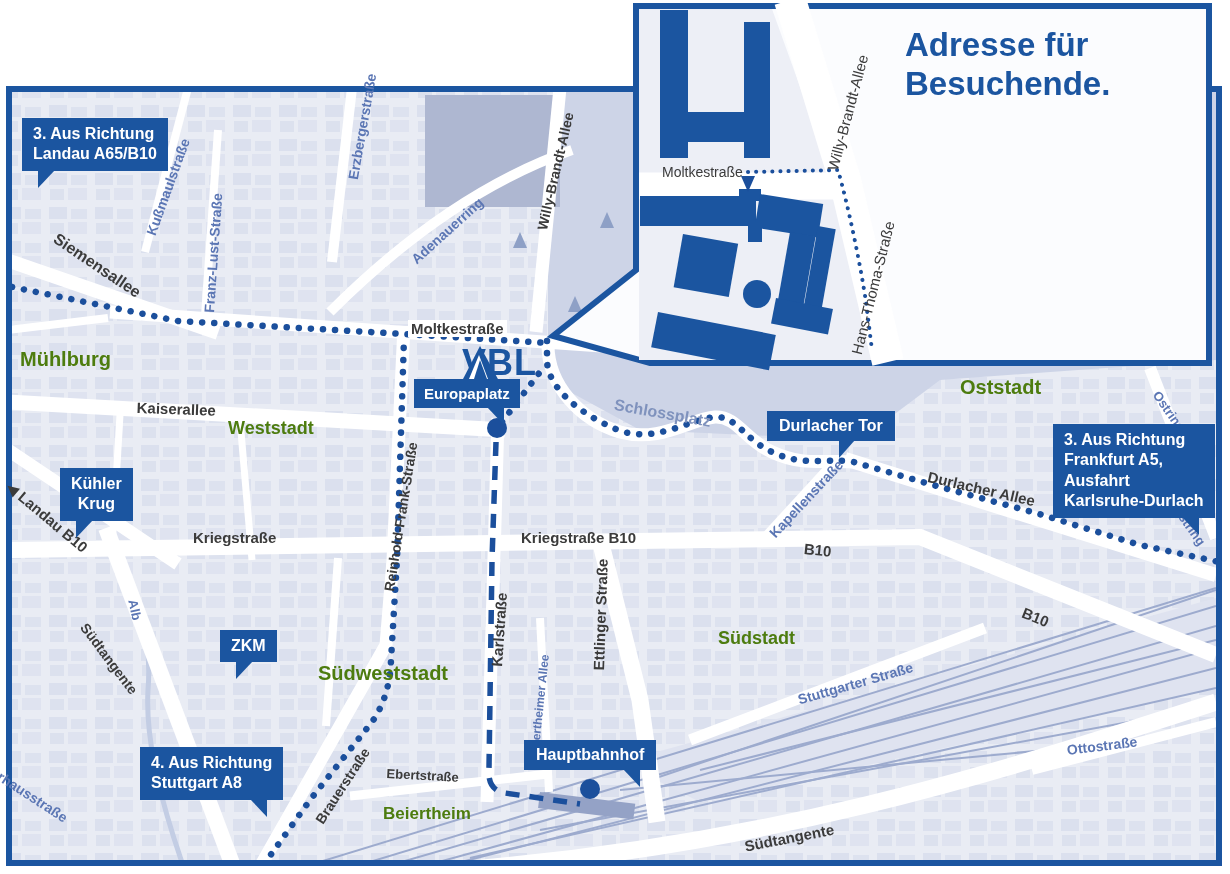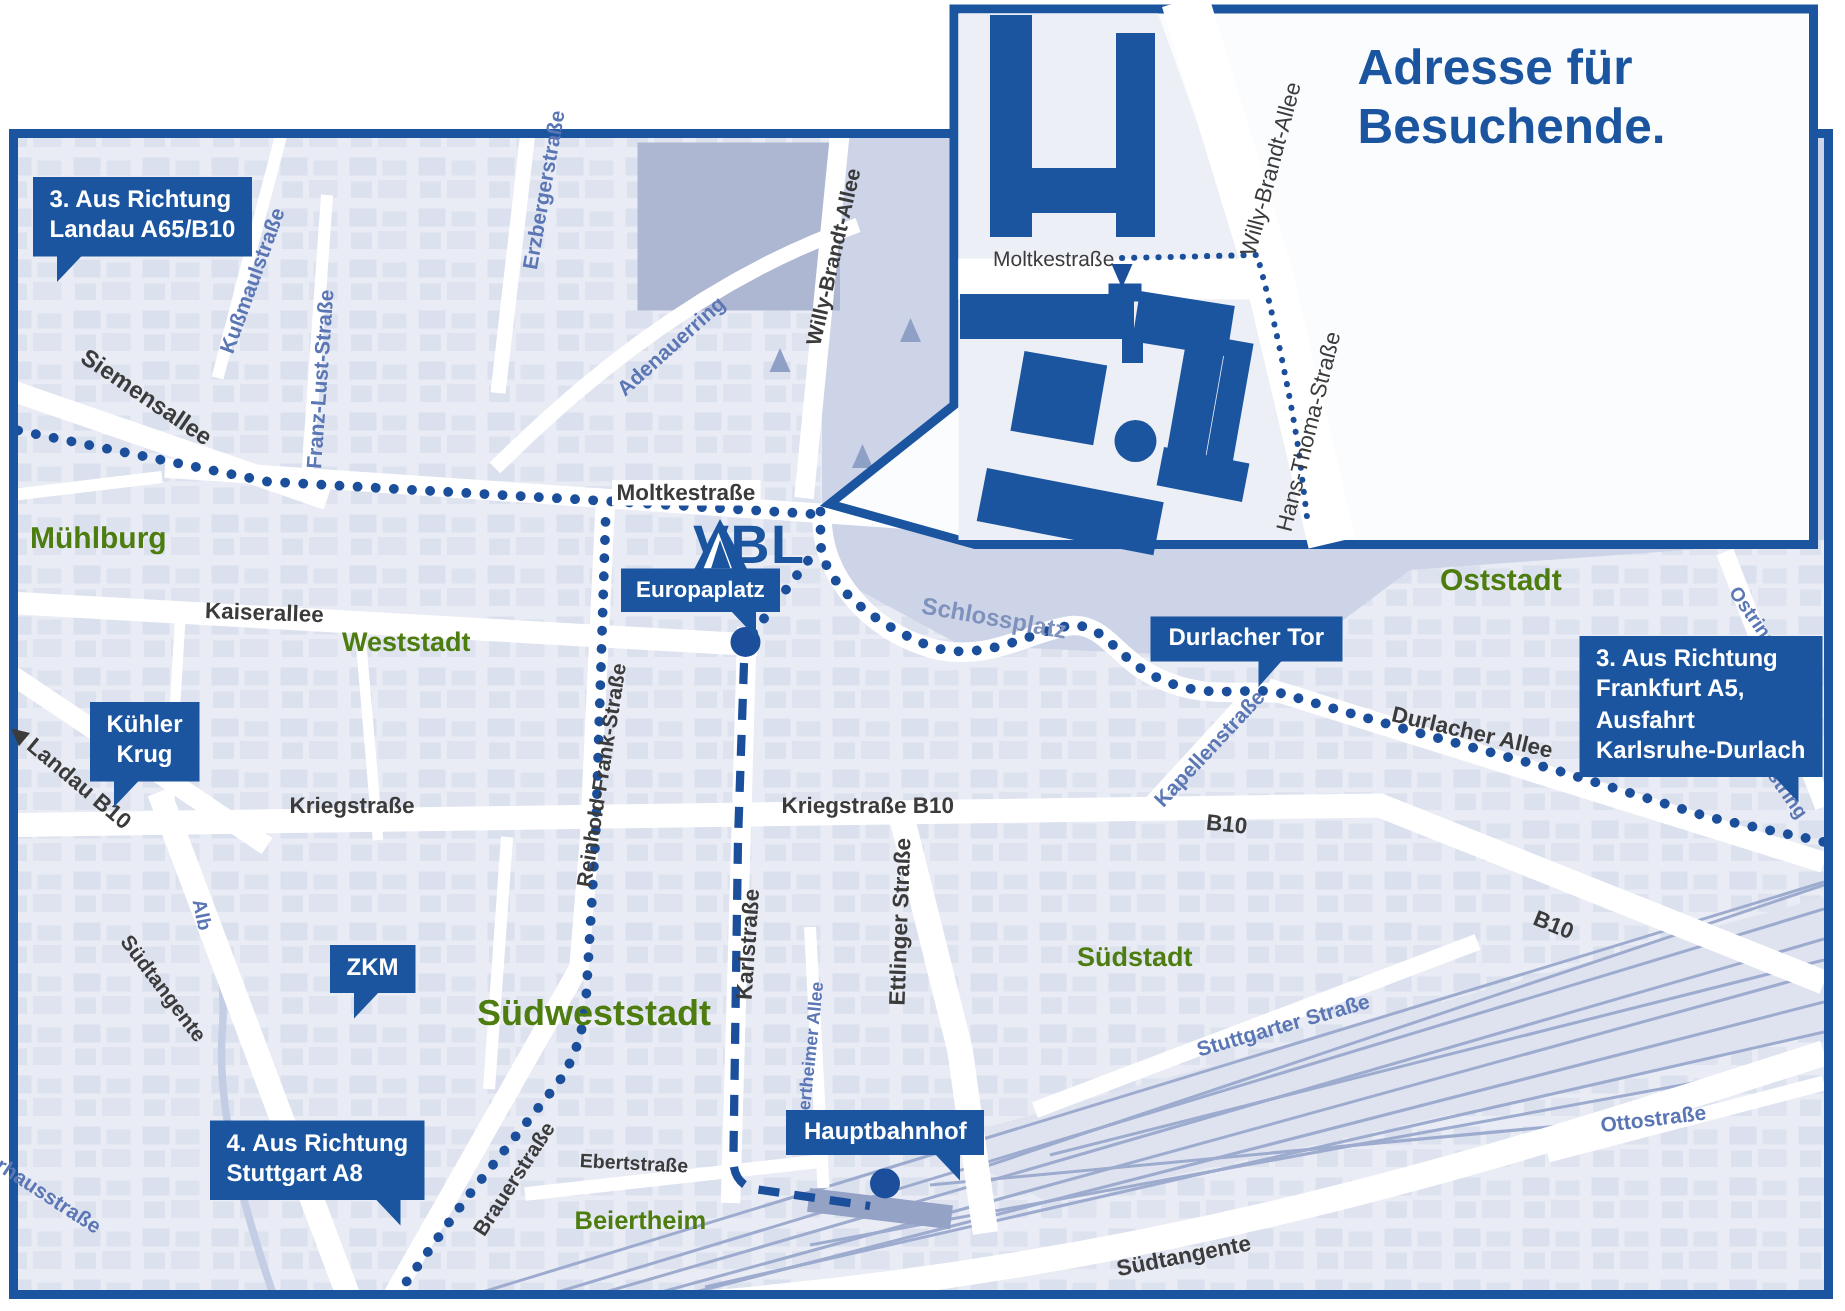--- a/index.html
+++ b/index.html
@@ -224,21 +224,21 @@
 <div class="lbl bluestreet" style="left:1162px;top:388px;transform:rotate(55deg);">Ostring</div>
 <div class="lbl bluestreet" style="left:1182px;top:502px;transform:rotate(55deg);">Ostring</div>
 <div class="lbl bluestreet" style="left:796px;top:692px;transform:rotate(-16deg);font-size:14px;">Stuttgarter Straße</div>
 <div class="lbl bluestreet" style="left:1066px;top:742px;transform:rotate(-7deg);font-size:14px;">Ottostraße</div>
 <div class="lbl bluestreet" style="left:527px;top:758px;transform:rotate(-84deg);font-size:12px;">Beiertheimer Allee</div>
 <div class="lbl bluestreet" style="left:-28px;top:748px;transform:rotate(33deg);font-size:14px;">Pulverhausstraße</div>
 <div class="lbl bluestreet" style="left:140px;top:598px;transform:rotate(78deg);font-size:13px;">Alb</div>
 
 <div class="lbl district" style="left:20px;top:348px;font-size:20px;">Mühlburg</div>
 <div class="lbl district" style="left:228px;top:418px;font-size:18px;">Weststadt</div>
-<div class="lbl district" style="left:318px;top:662px;font-size:24px;">Südweststadt</div>
+<div class="lbl district" style="left:318px;top:662px;font-size:20px;">Südweststadt</div>
 <div class="lbl district" style="left:718px;top:628px;font-size:18px;">Südstadt</div>
 <div class="lbl district" style="left:960px;top:376px;font-size:20px;">Oststadt</div>
 <div class="lbl district" style="left:383px;top:804px;font-size:17px;text-align:center;">Beiertheim</div>
 <div class="lbl district" style="left:616px;top:396px;font-size:16px;transform:rotate(10deg);color:#7f92bd;">Schlossplatz</div>
 
 <div class="inset-title">
   <div>Adresse für</div>
   <div>Besuchende.</div>
 </div>
 <div class="lbl street z40" style="left:662px;top:164px;font-size:14px;font-weight:400;">Moltkestraße</div>

